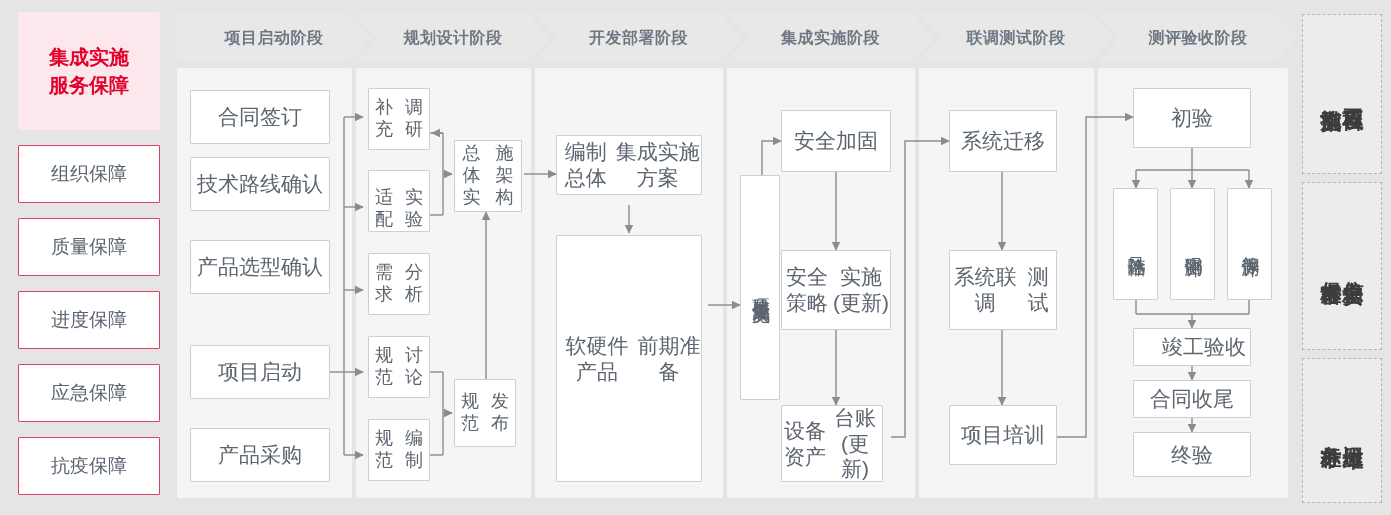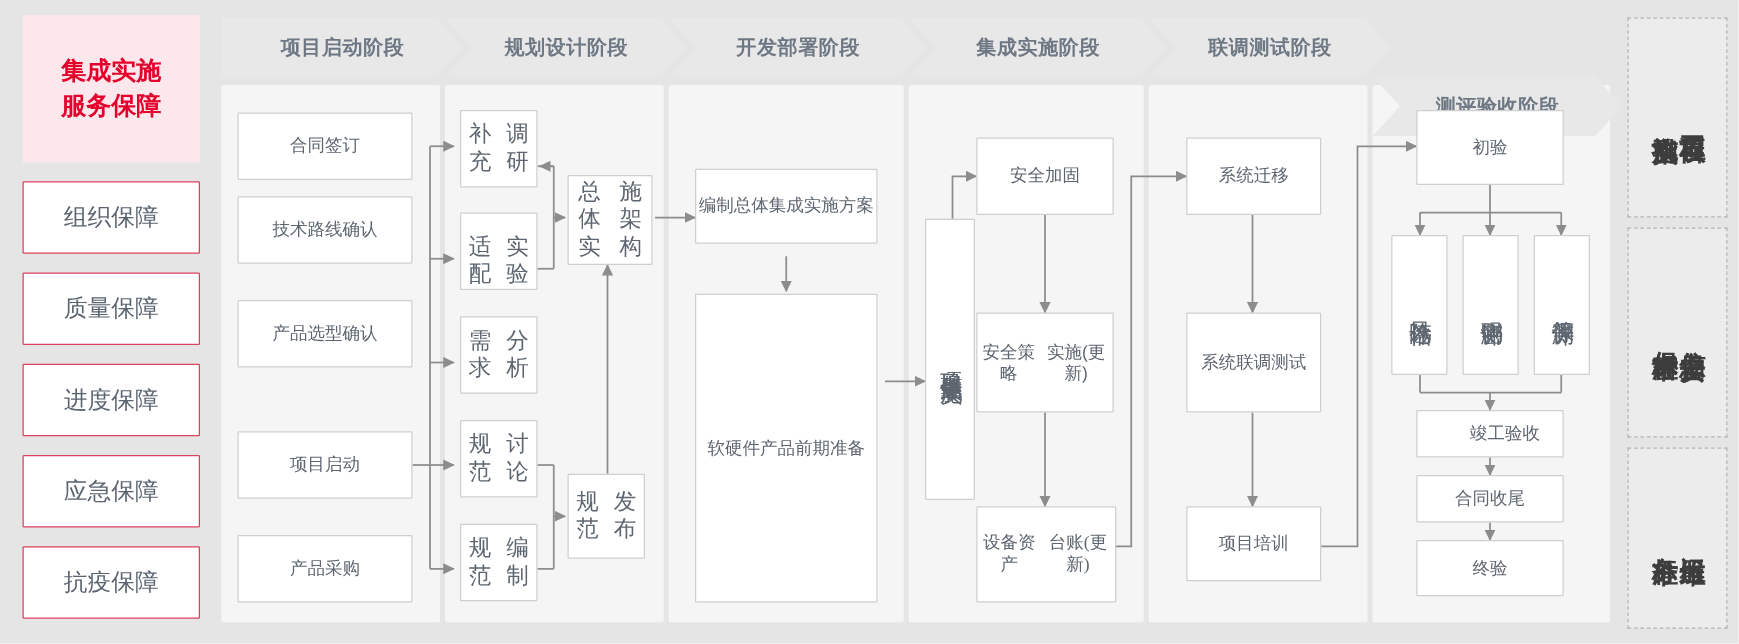--- a/index.html
+++ b/index.html
@@ -25,21 +25,21 @@
   
   .col-panel{position:absolute;background:#f5f5f5;border-radius:2px;}
   .chev{position:absolute;height:48px;background:#e8e8e8;color:#6e7884;
         font-weight:bold;font-size:16px;display:flex;align-items:center;
         justify-content:center;letter-spacing:.5px;}
   .chev.arrowed{clip-path:polygon(0 0, calc(100% - 22px) 0, 100% 50%, calc(100% - 22px) 100%, 0 100%);}
   .chev.notched{clip-path:polygon(0 0, calc(100% - 22px) 0, 100% 50%, calc(100% - 22px) 100%, 0 100%, 22px 50%);}
 
   
   .node{position:absolute;background:#fff;border:1px solid #cfcfcf;
-        color:#5d6670;font-size:14px;display:flex;align-items:center;
+        color:#5d6670;font-size:21px;display:flex;align-items:center;
         justify-content:center;text-align:center;line-height:1.22;
         box-sizing:border-box;border-radius:1px;}
   .node.sm{font-size:18px;}
   .node.vert{writing-mode:vertical-rl;text-orientation:upright;letter-spacing:1px;}
 
   
   .rrail{position:absolute;border:1.5px dashed #b4b4b4;background:#ececec;
          box-sizing:border-box;display:flex;align-items:center;justify-content:center;}
   .rrail .vtxt{writing-mode:vertical-rl;text-orientation:upright;
          font-weight:bold;font-size:21px;color:#3d3d3d;line-height:1.05;
@@ -71,21 +71,21 @@
   <div class="col-panel" style="left:535px;top:68px;width:188px;height:430px;"></div>
   <div class="col-panel" style="left:727px;top:68px;width:188px;height:430px;"></div>
   <div class="col-panel" style="left:919px;top:68px;width:175px;height:430px;"></div>
   <div class="col-panel" style="left:1098px;top:68px;width:190px;height:430px;"></div>
 
   <div class="chev arrowed" style="left:177px;top:14px;width:194px;">项目启动阶段</div>
   <div class="chev notched" style="left:356px;top:14px;width:194px;">规划设计阶段</div>
   <div class="chev notched" style="left:535px;top:14px;width:207px;">开发部署阶段</div>
   <div class="chev notched" style="left:727px;top:14px;width:207px;">集成实施阶段</div>
   <div class="chev notched" style="left:919px;top:14px;width:194px;">联调测试阶段</div>
-  <div class="chev notched" style="left:1098px;top:14px;width:200px;margin-top:47px;">测评验收阶段</div>
+  <div class="chev notched" style="left:1098px;top:14px;width:200px;">测评验收阶段</div>
 
   <svg class="wires" viewBox="0 0 1391 515">
     <defs>
       <marker id="ah" markerWidth="7" markerHeight="7" refX="6" refY="3.2" orient="auto">
         <path d="M0,0 L6.6,3.2 L0,6.4 z" fill="#8c8c8c"></path>
       </marker>
     </defs>
     <g fill="none" stroke="#8c8c8c" stroke-width="1.4">
 
       <path d="M330,372 L344,372"></path>
@@ -190,21 +190,21 @@
       <div>软硬件产品</div>
       <div>前期准备</div>
     </div>
 
   <div class="node vert sm" style="left:740px;top:175px;width:40px;height:225px;">项目整体集成实施</div>
   <div class="node" style="left:781px;top:110px;width:110px;height:62px;">安全加固</div>
   <div class="node" style="left:781px;top:250px;width:110px;height:80px;">
       <div>安全策略</div>
       <div>实施(更新)</div>
     </div>
-  <div class="node" style="left:781px;top:405px;width:112px;height:77px;font-family:Liberation Serif, serif;">
+  <div class="node" style="left:781px;top:405px;width:102px;height:77px;">
       <div>设备资产</div>
       <div>台账(更新)</div>
     </div>
 
   <div class="node" style="left:949px;top:110px;width:108px;height:62px;">系统迁移</div>
   <div class="node" style="left:949px;top:250px;width:108px;height:80px;">
       <div>系统联调</div>
       <div>测试</div>
     </div>
   <div class="node" style="left:949px;top:405px;width:108px;height:60px;">项目培训</div>

